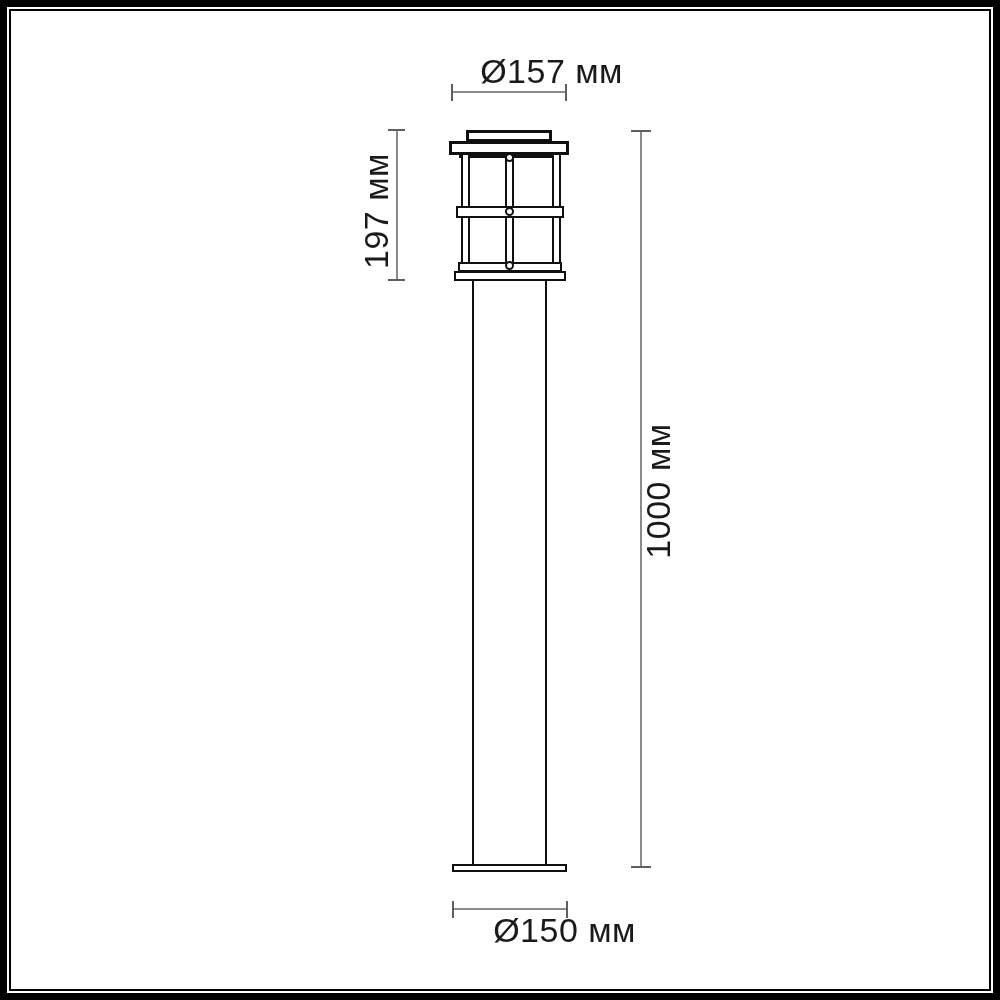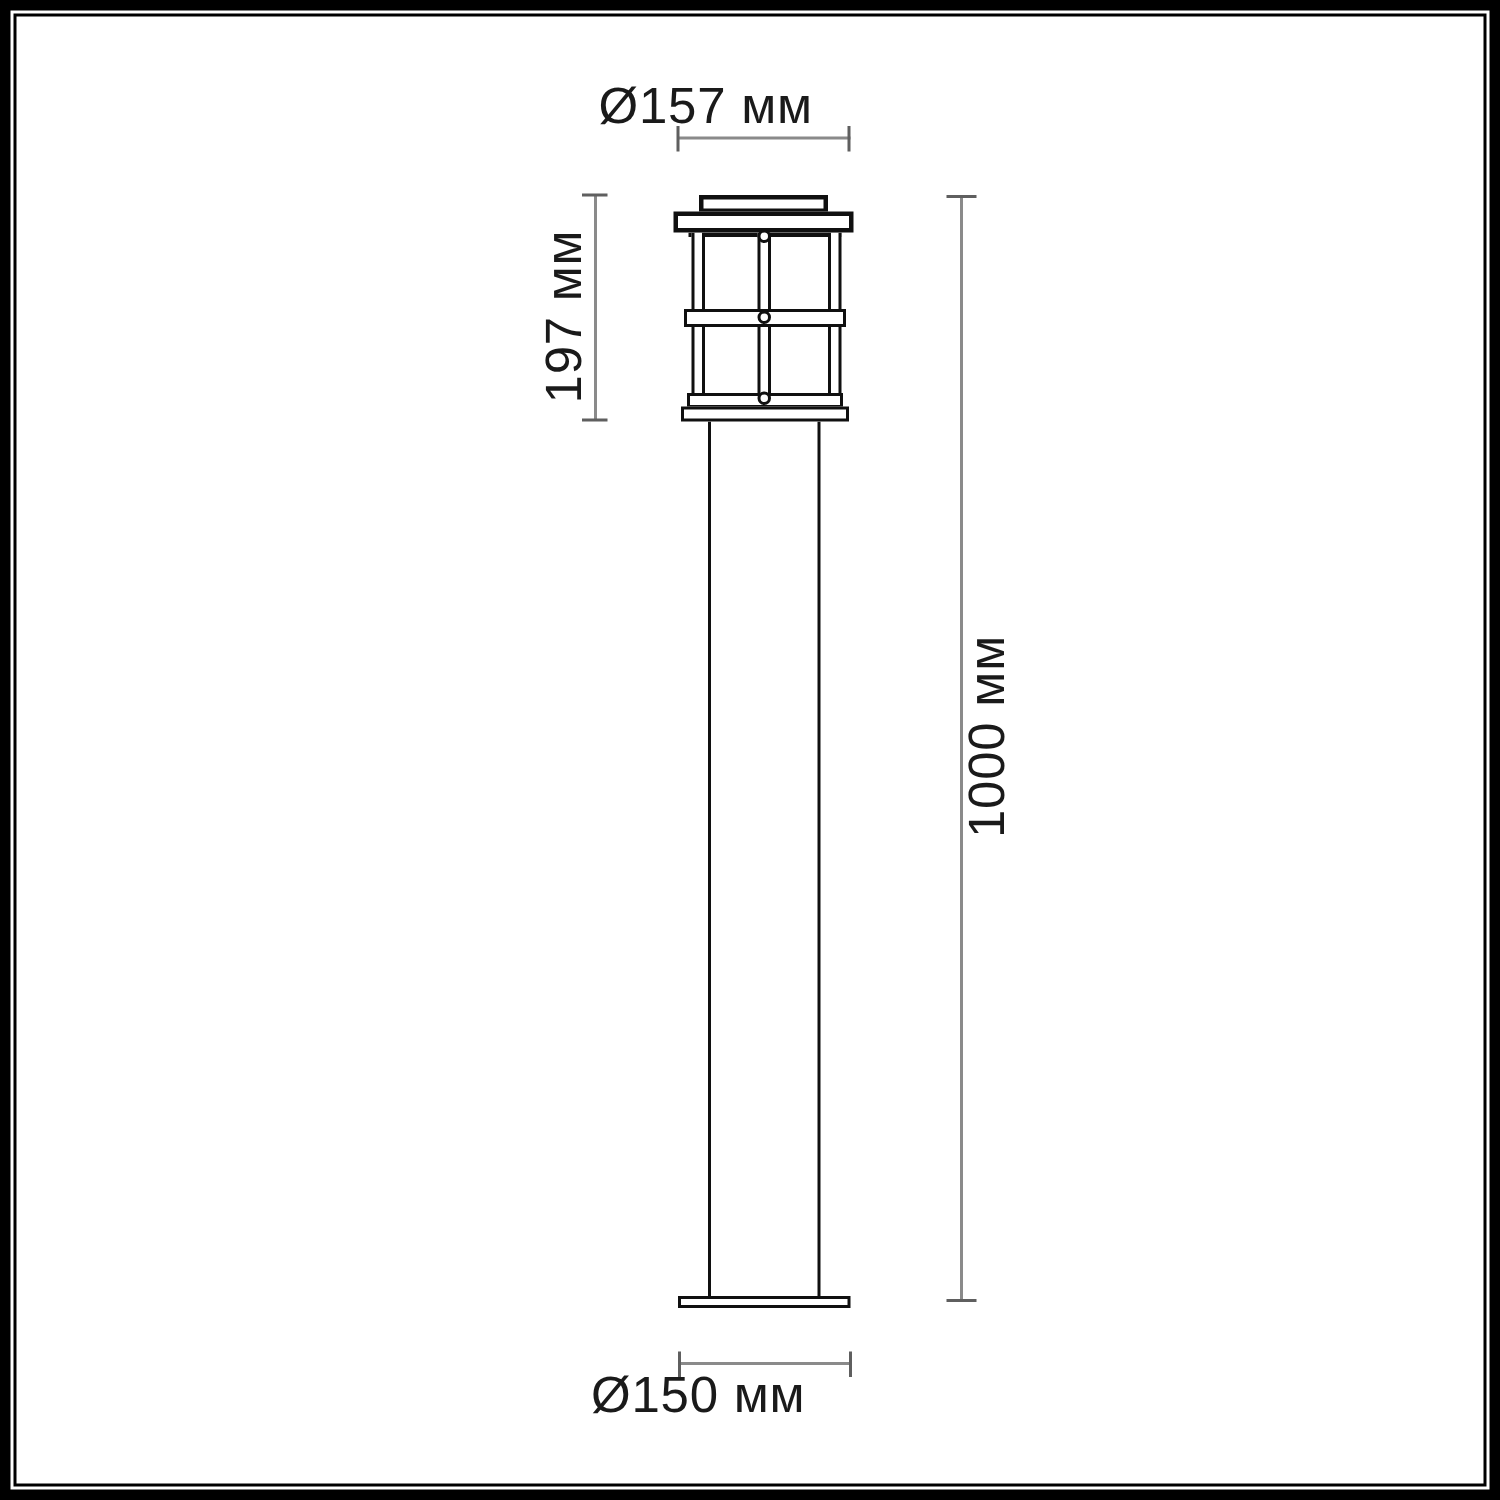--- a/index.html
+++ b/index.html
@@ -56,32 +56,32 @@
   
   .dim-line { background: var(--dimension-line); }
   .dim-tick { background: var(--dimension-tick); }
   .dim-label {
     color: var(--text);
     font-size: 34px;
     line-height: 1.1;
     white-space: nowrap;
     letter-spacing: 0.5px;
   }
-  .dim-label.h { text-align: left; }
+  .dim-label.h { text-align: right; }
   .dim-label.v { transform: translate(-50%, -50%) rotate(-90deg); }
 
   .top-line    { left: 452px; top: 91px;  width: 115px; height: 2px; }
   .top-tick-l  { left: 451px; top: 84px;  width: 2px;  height: 17px; }
   .top-tick-r  { left: 565px; top: 84px;  width: 2px;  height: 17px; }
   .top-label   { left: 399px; top: 53px;  width: 224px; }
 
   .bottom-line   { left: 453px; top: 908px; width: 115px; height: 2px; }
   .bottom-tick-l { left: 452px; top: 901px; width: 2px; height: 17px; }
   .bottom-tick-r { left: 566px; top: 901px; width: 2px; height: 17px; }
-  .bottom-label  { left: 394px; top: 912px; width: 224px; }
+  .bottom-label  { left: 412px; top: 912px; width: 224px; }
 
   .left-line   { left: 396px; top: 130px; width: 2px;  height: 150px; }
   .left-tick-t { left: 388px; top: 129px; width: 17px; height: 2px; }
   .left-tick-b { left: 388px; top: 279px; width: 17px; height: 2px; }
   .left-label  { left: 377px; top: 211px; }
 
   .right-line   { left: 640px; top: 131px; width: 2px;  height: 737px; }
   .right-tick-t { left: 631px; top: 130px; width: 20px; height: 2px; }
   .right-tick-b { left: 631px; top: 866px; width: 20px; height: 2px; }
   .right-label  { left: 659px; top: 491px; }

